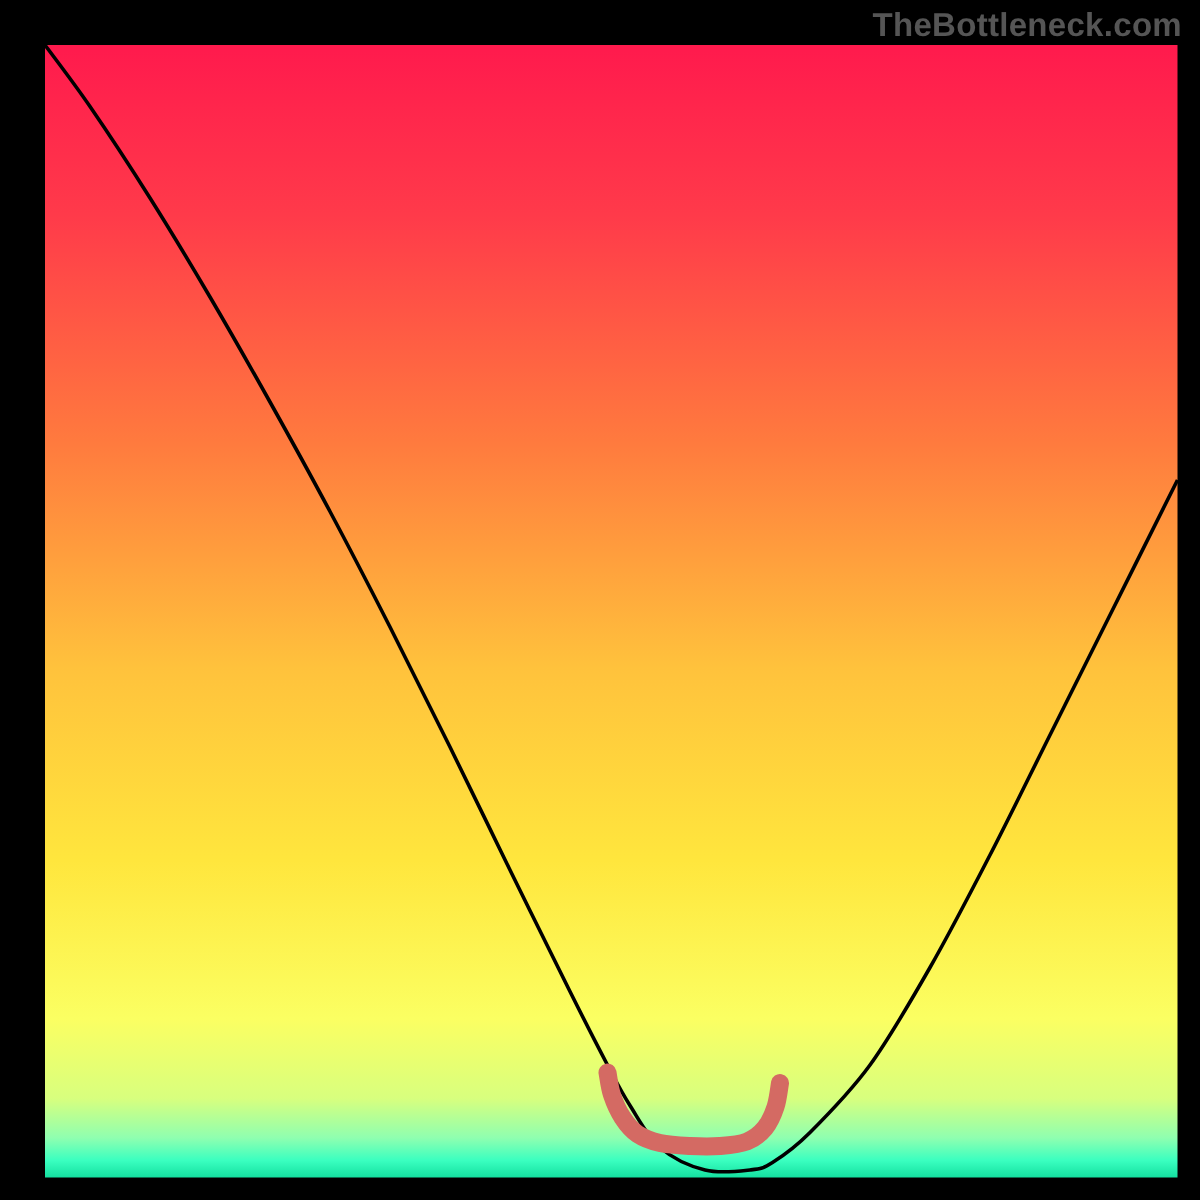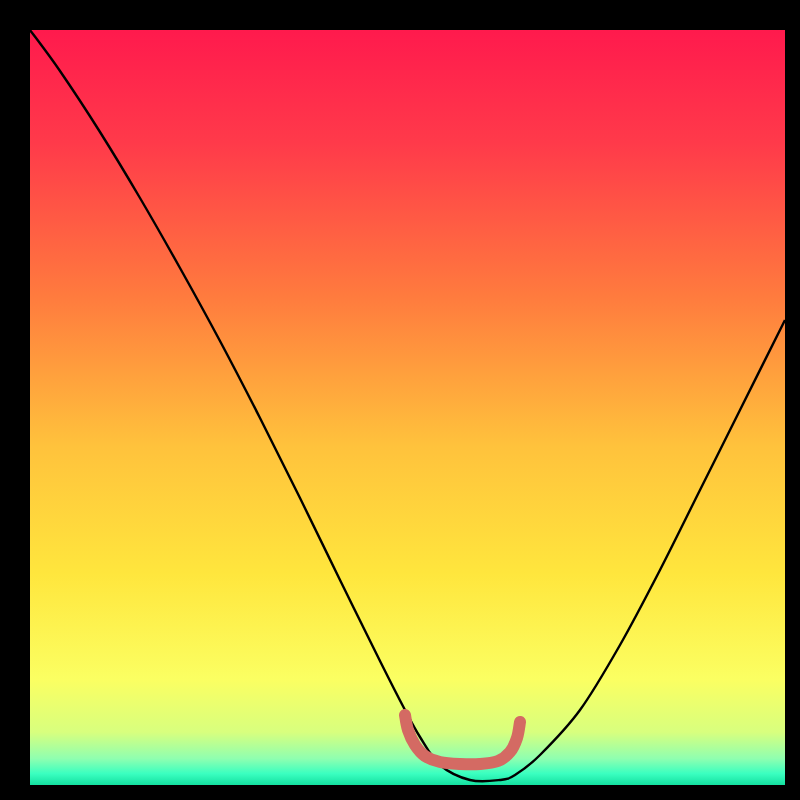--- a/index.html
+++ b/index.html
@@ -50,14 +50,15 @@
           <stop offset="96.5%" stop-color="#8fffb0"></stop>
           <stop offset="98.5%" stop-color="#3affc0"></stop>
           <stop offset="100%" stop-color="#14e0a0"></stop>
         </linearGradient>
   </defs>
   <rect id="plot-bg" fill="url(#bg-grad)" x="30" y="30" width="755" height="755"></rect>
   <path id="curve-path" fill="none" d="M 30 30 C 35.00 36.83, 48.33 54.00, 60 71 C 71.67 88.00, 86.67 110.83, 100 132 C 113.33 153.17, 126.67 175.33, 140 198 C 153.33 220.67, 166.67 244.17, 180 268 C 193.33 291.83, 206.67 316.00, 220 341 C 233.33 366.00, 246.67 391.83, 260 418 C 273.33 444.17, 286.67 471.00, 300 498 C 313.33 525.00, 326.67 552.83, 340 580 C 353.33 607.17, 369.17 639.33, 380 661 C 390.83 682.67, 398.33 697.33, 405 710 C 411.67 722.67, 414.17 727.83, 420 737 C 425.83 746.17, 431.67 757.83, 440 765 C 448.33 772.17, 460.00 777.50, 470 780 C 480.00 782.50, 492.50 780.83, 500 780 C 507.50 779.17, 508.33 779.17, 515 775 C 521.67 770.83, 529.17 765.83, 540 755 C 550.83 744.17, 566.67 728.33, 580 710 C 593.33 691.67, 606.67 668.33, 620 645 C 633.33 621.67, 646.67 595.83, 660 570 C 673.33 544.17, 686.67 516.67, 700 490 C 713.33 463.33, 725.83 438.33, 740 410 C 754.17 381.67, 777.50 335.00, 785 320" stroke="#000000" stroke-width="2.4"></path>
   <path id="valley-path" fill="none" d="M 405 715 C 405.50 717.50, 406.33 725.00, 408 730 C 409.67 735.00, 412.17 740.67, 415 745 C 417.83 749.33, 420.83 753.17, 425 756 C 429.17 758.83, 434.17 760.67, 440 762 C 445.83 763.33, 453.33 763.67, 460 764 C 466.67 764.33, 473.67 764.50, 480 764 C 486.33 763.50, 493.00 763.00, 498 761 C 503.00 759.00, 506.83 755.83, 510 752 C 513.17 748.17, 515.33 743.00, 517 738 C 518.67 733.00, 519.50 724.67, 520 722" stroke="#d46a63" stroke-width="12" stroke-linecap="round" stroke-linejoin="round"></path>
 </svg>
 
+<div class="watermark">TheBottleneck.com</div>
 
 </div>
 
 </body></html>

